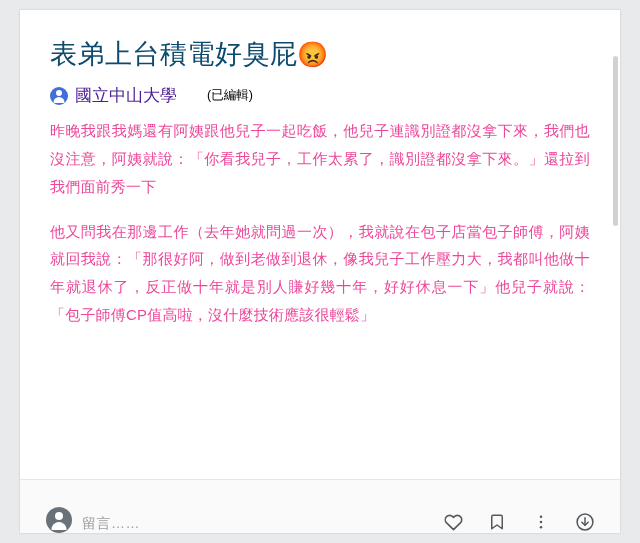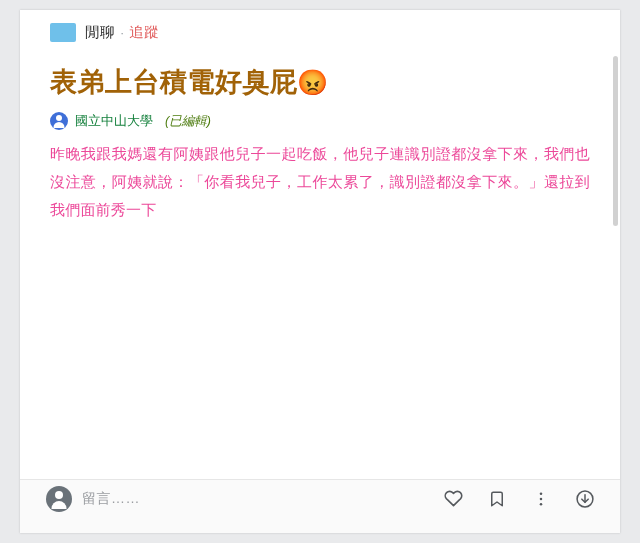--- a/index.html
+++ b/index.html
@@ -57,24 +57,24 @@
     font-size: 13px;
   }
   .follow-link {
     font-size: 14.5px;
     color: #e05a5a;
     cursor: pointer;
     letter-spacing: .5px;
   }
   
   .title {
-    margin: 12px 30px 0 30px;
+    margin: 28px 30px 0 30px;
     font-size: 27px;
-    font-weight: bold;
-    color: #a16207;
+    font-weight: normal;
+    color: #0c4a6e;
     letter-spacing: .5px;
     line-height: 1.2;
   }
   .title .emoji {
     font-size: 25px;
   }
   
   .meta {
     margin: 14px 30px 0 30px;
     display: flex;
@@ -107,34 +107,33 @@
     position: absolute;
     left: 50%;
     bottom: 2px;
     transform: translateX(-50%);
     width: 11px;
     height: 6px;
     border-radius: 6px 6px 0 0;
     background: #ffffff;
   }
   .school {
-    color: #15803d;
-    font-size: 13px;
+    color: #4c1d95;
+    font-size: 17px;
     margin-right: 10px;
     text-align: right;
   }
   .meta-date {
     color: #7b7e82;
     font-size: 12.5px;
   }
   .meta-edited {
-    color: #4d7c0f;
+    color: #000000;
     font-size: 12.5px;
-    margin-left: 2px;
-    font-style: italic;
+    margin-left: 20px;
   }
   
   .body-wrap {
     margin: 0 30px;
     padding-top: 10px;
     height: 355px;
     overflow: hidden;
   }
   .para {
     font-size: 15px;
@@ -147,23 +146,23 @@
   
   .bottombar {
     position: absolute;
     left: 0;
     bottom: 0;
     width: 600px;
     height: 54px;
     background: #fafafa;
     border-top: 1px solid #e6e6e6;
     display: flex;
-    align-items: center;
+    align-items: flex-end;
     box-sizing: border-box;
-    padding: 0 24px 16px 26px;
+    padding: 0 24px 0 26px;
   }
   .comment-avatar {
     width: 26px;
     height: 26px;
     border-radius: 50%;
     background: #6a7279;
     position: relative;
     flex: 0 0 auto;
     margin-right: 10px;
   }
@@ -231,39 +230,34 @@
     border-radius: 3px;
     background: rgba(0,0,0,0.18);
   }
 </style>
 </head>
 <body>
 
 <div class="frame">
   <div class="card">
 
-    <div class="topbar">
-      <div class="board-thumb"></div>
-      <span class="board-name">閒聊</span>
-      <span class="dot-sep">·</span>
-      <span class="follow-link">追蹤</span>
-    </div>
 
     <div class="title">
       <span>表弟上台積電好臭屁</span><span class="emoji">😡</span>
     </div>
 
     <div class="meta">
       <div class="avatar"></div>
       <span class="school">國立中山大學</span>
       <span class="meta-edited">(已編輯)</span>
     </div>
 
     <div class="body-wrap">
       <p class="para">昨晚我跟我媽還有阿姨跟他兒子一起吃飯，他兒子連識別證都沒拿下來，我們也沒注意，阿姨就說：「你看我兒子，工作太累了，識別證都沒拿下來。」還拉到我們面前秀一下</p>
+      <p class="para">他又問我在那邊工作（去年她就問過一次），我就說在包子店當包子師傅，阿姨就回我說：「那很好阿，做到老做到退休，像我兒子工作壓力大，我都叫他做十年就退休了，反正做十年就是別人賺好幾十年，好好休息一下」他兒子就說：「包子師傅CP值高啦，沒什麼技術應該很輕鬆」</p>
 
     </div>
 
     <div class="scrollbar-track">
       <div class="scrollbar-thumb"></div>
     </div>
 
     <div class="bottombar">
       <div class="comment-avatar"></div>
       <div class="comment-placeholder">留言……</div>

